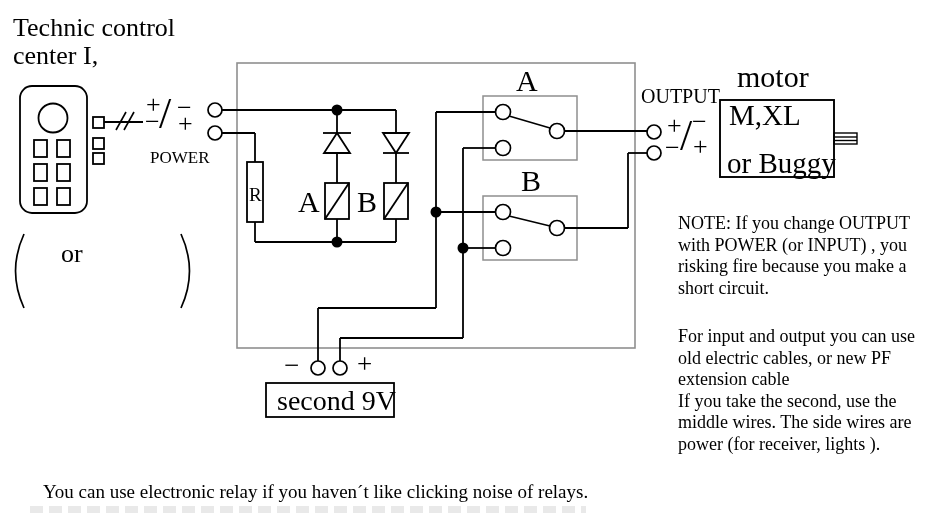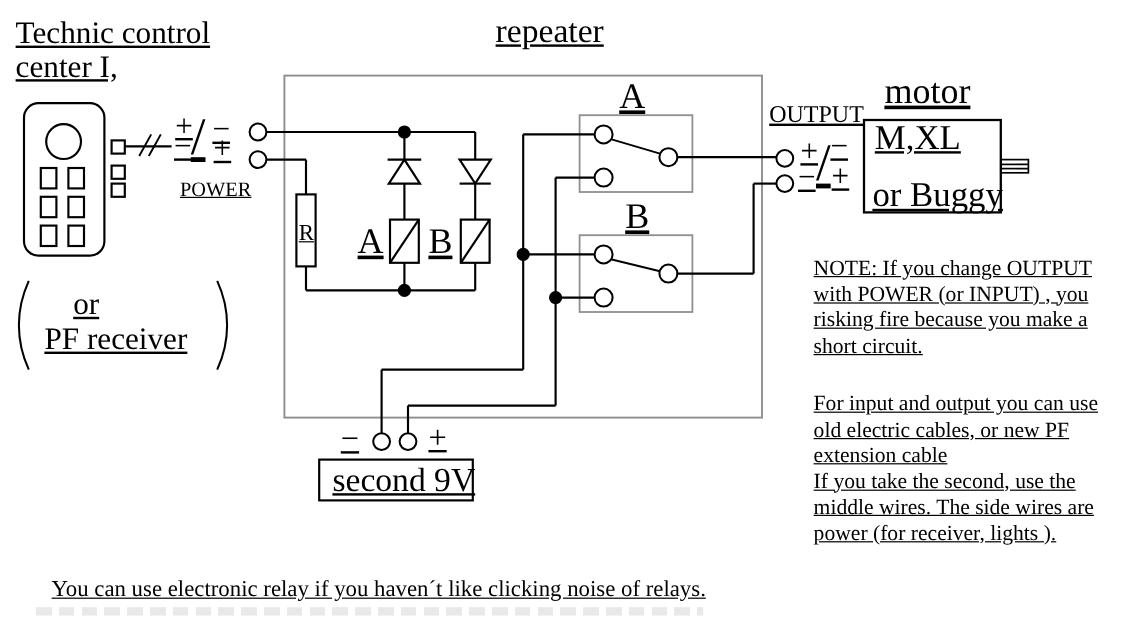--- a/index.html
+++ b/index.html
@@ -1,21 +1,21 @@
 <!DOCTYPE html>
 <html><head>
 <meta charset="utf-8">
 <style>
   html,body{margin:0;padding:0;background:#fff;}
   .stage{
     position:relative;width:941px;height:520px;background:#ffffff;
     font-family:"Liberation Serif","DejaVu Serif",serif;color:#000;overflow:hidden;
   }
   .stage svg{position:absolute;left:0;top:0;}
-  .lbl{position:absolute;line-height:1;white-space:nowrap;text-decoration:underline;}
+  .lbl{position:absolute;line-height:1;white-space:nowrap;}
   .pre{white-space:pre-line;}
   .t-title{left:13px;top:14px;font-size:26px;line-height:28px;}
   .t-or{left:61px;top:241px;font-size:26px;text-align:right;}
   .t-pf{left:37px;top:270px;font-size:26px;}
   .t-input{left:150px;top:149px;font-size:17px;}
   .t-repeater{left:413px;top:13px;font-size:28px;}
   .t-swA{left:516px;top:66px;font-size:30px;}
   .t-swB{left:521px;top:166px;font-size:30px;}
   .t-coilA{left:298px;top:187px;font-size:30px;}
   .t-coilB{left:357px;top:187px;font-size:30px;}
@@ -173,23 +173,21 @@
     <g stroke="#000" fill="none" stroke-width="1.4">
       <rect x="834" y="133" width="23" height="11"></rect>
       <line x1="834" y1="137" x2="857" y2="137"></line>
       <line x1="834" y1="140.5" x2="857" y2="140.5"></line>
     </g>
   </svg>
 
   <div class="lbl t-title pre">Technic control
 center I,</div>
   <div class="lbl t-or">or</div>
-  <div class="lbl t-pf">PF receiver</div>
   <div class="lbl t-input">POWER</div>
-  <div class="lbl t-repeater">repeater</div>
   <div class="lbl t-swA">A</div>
   <div class="lbl t-swB">B</div>
   <div class="lbl t-coilA">A</div>
   <div class="lbl t-coilB">B</div>
   <div class="lbl t-R">R</div>
   <div class="lbl t-output">OUTPUT</div>
   <div class="lbl t-m1">M,XL</div>
   <div class="lbl t-motor">motor</div>
   <div class="lbl t-m2">or Buggy</div>
   <div class="lbl t-pwr">second 9V</div>

